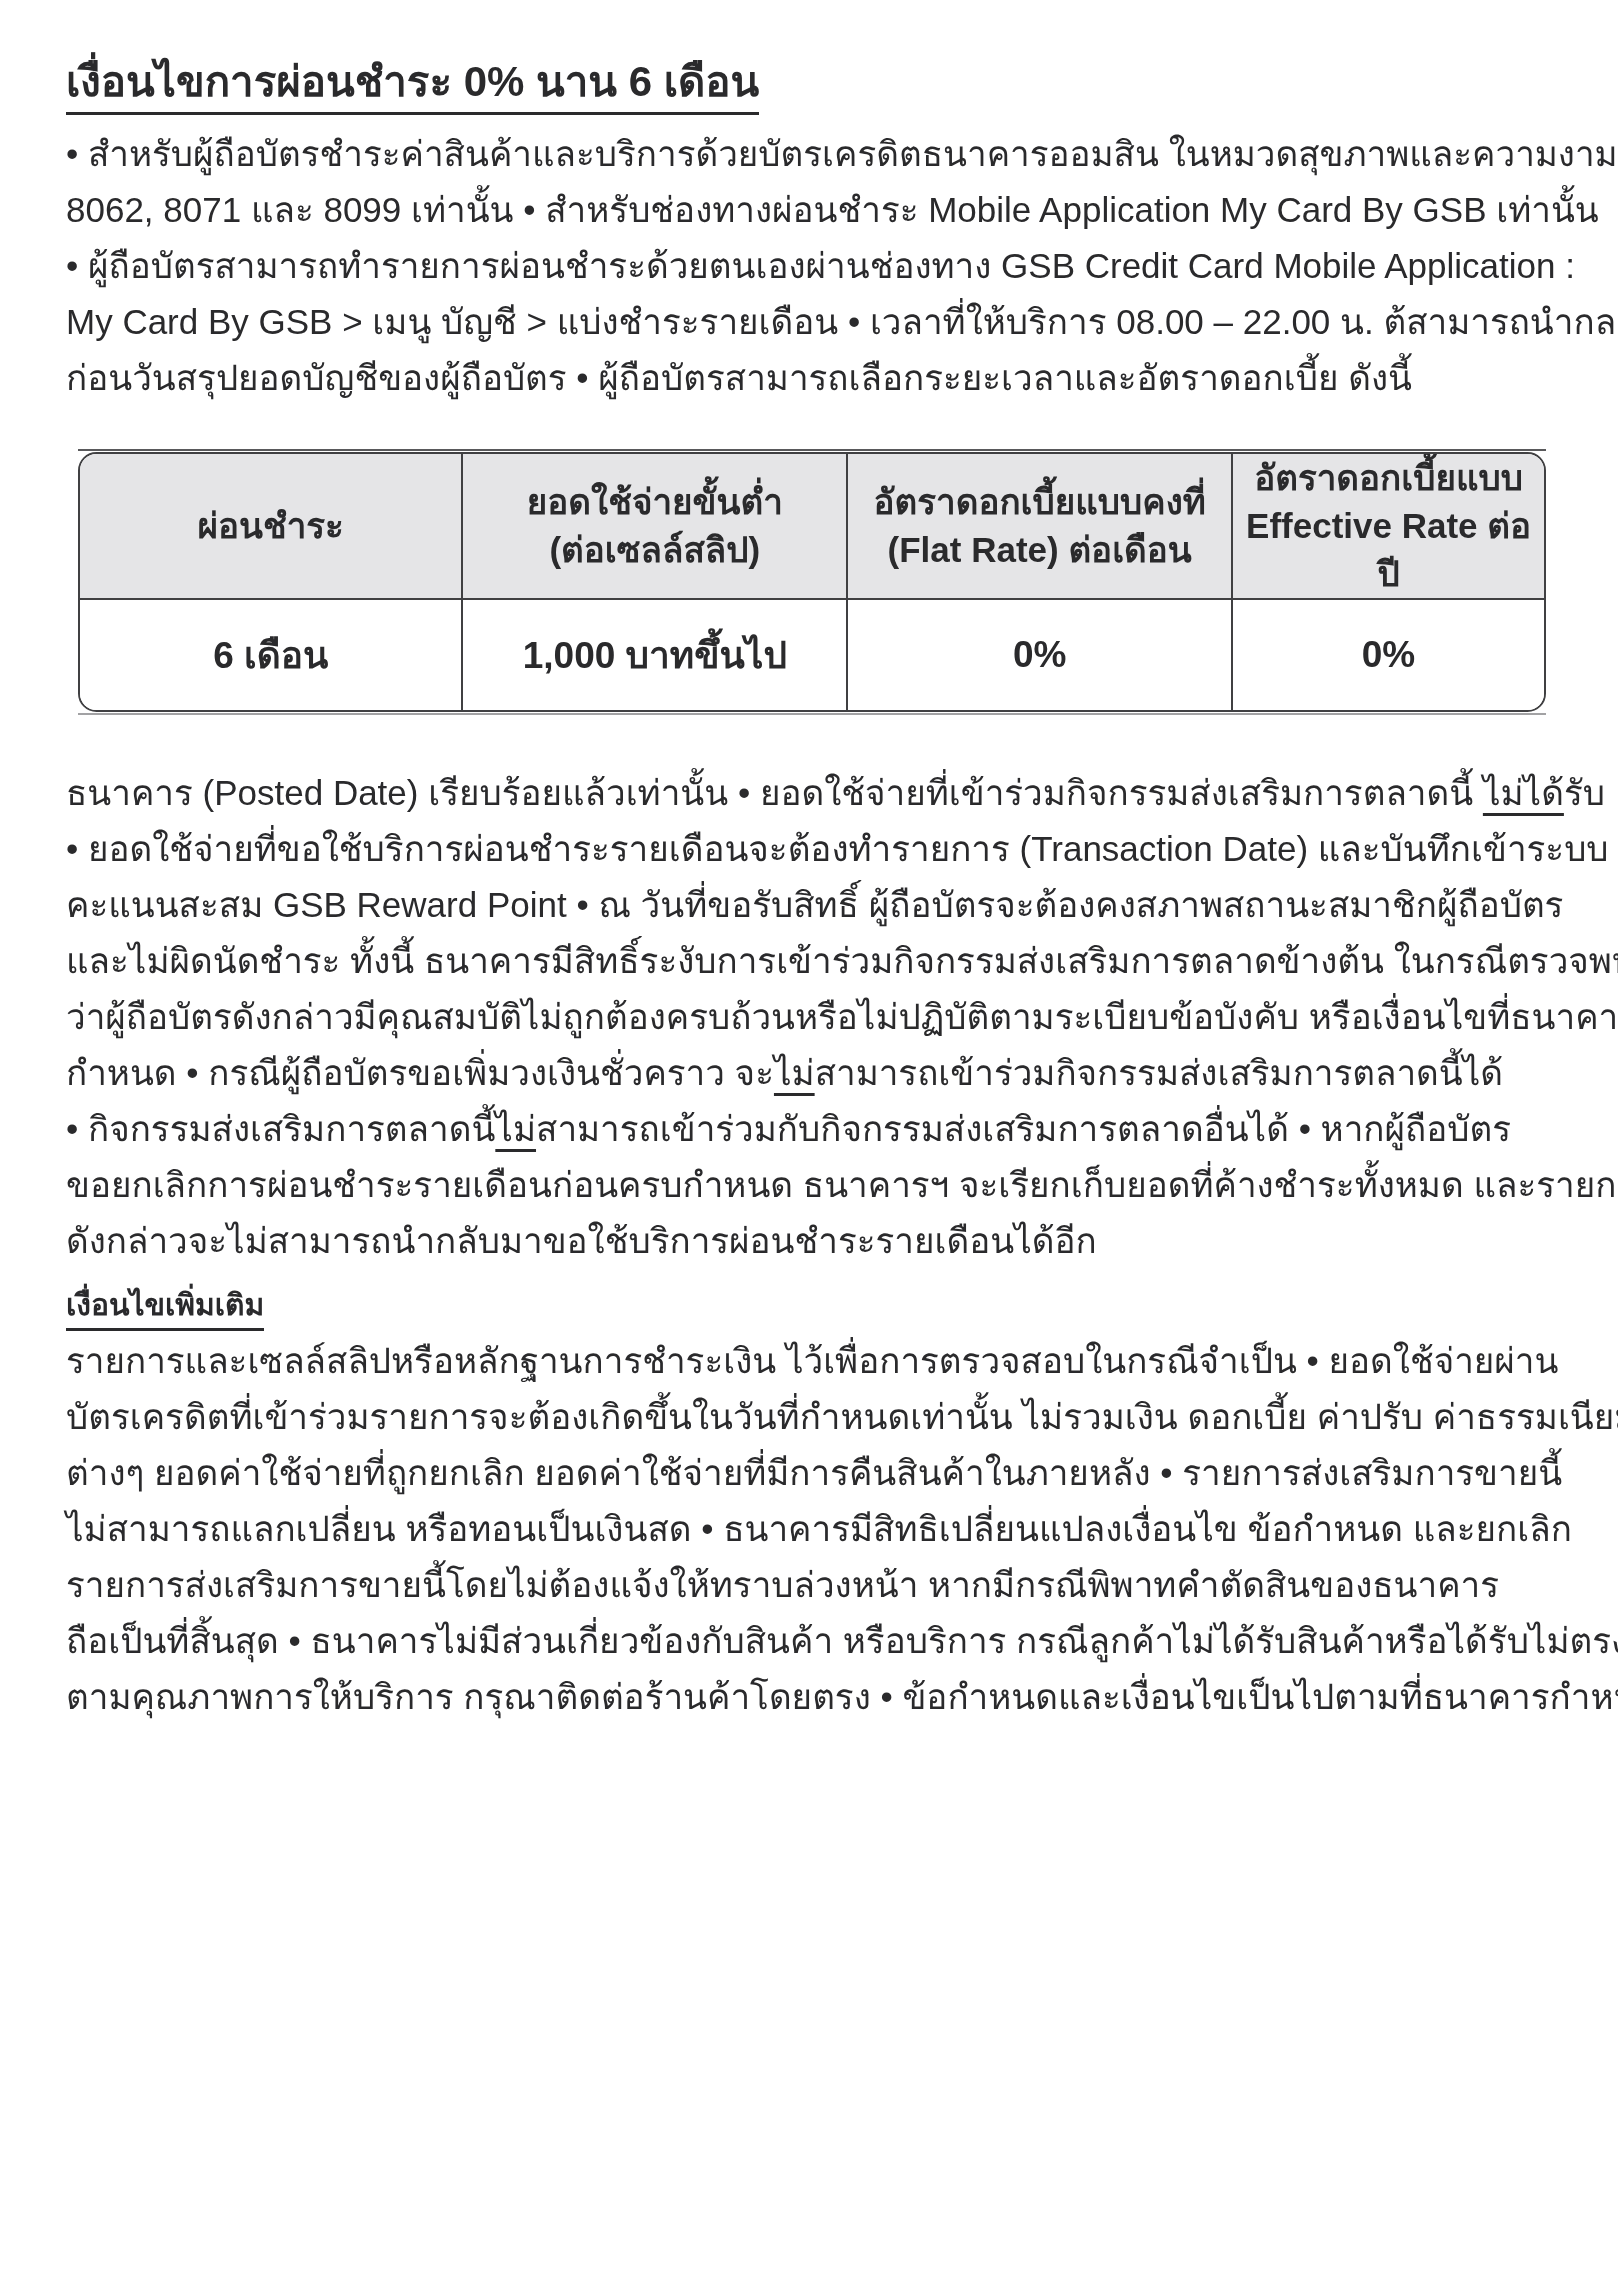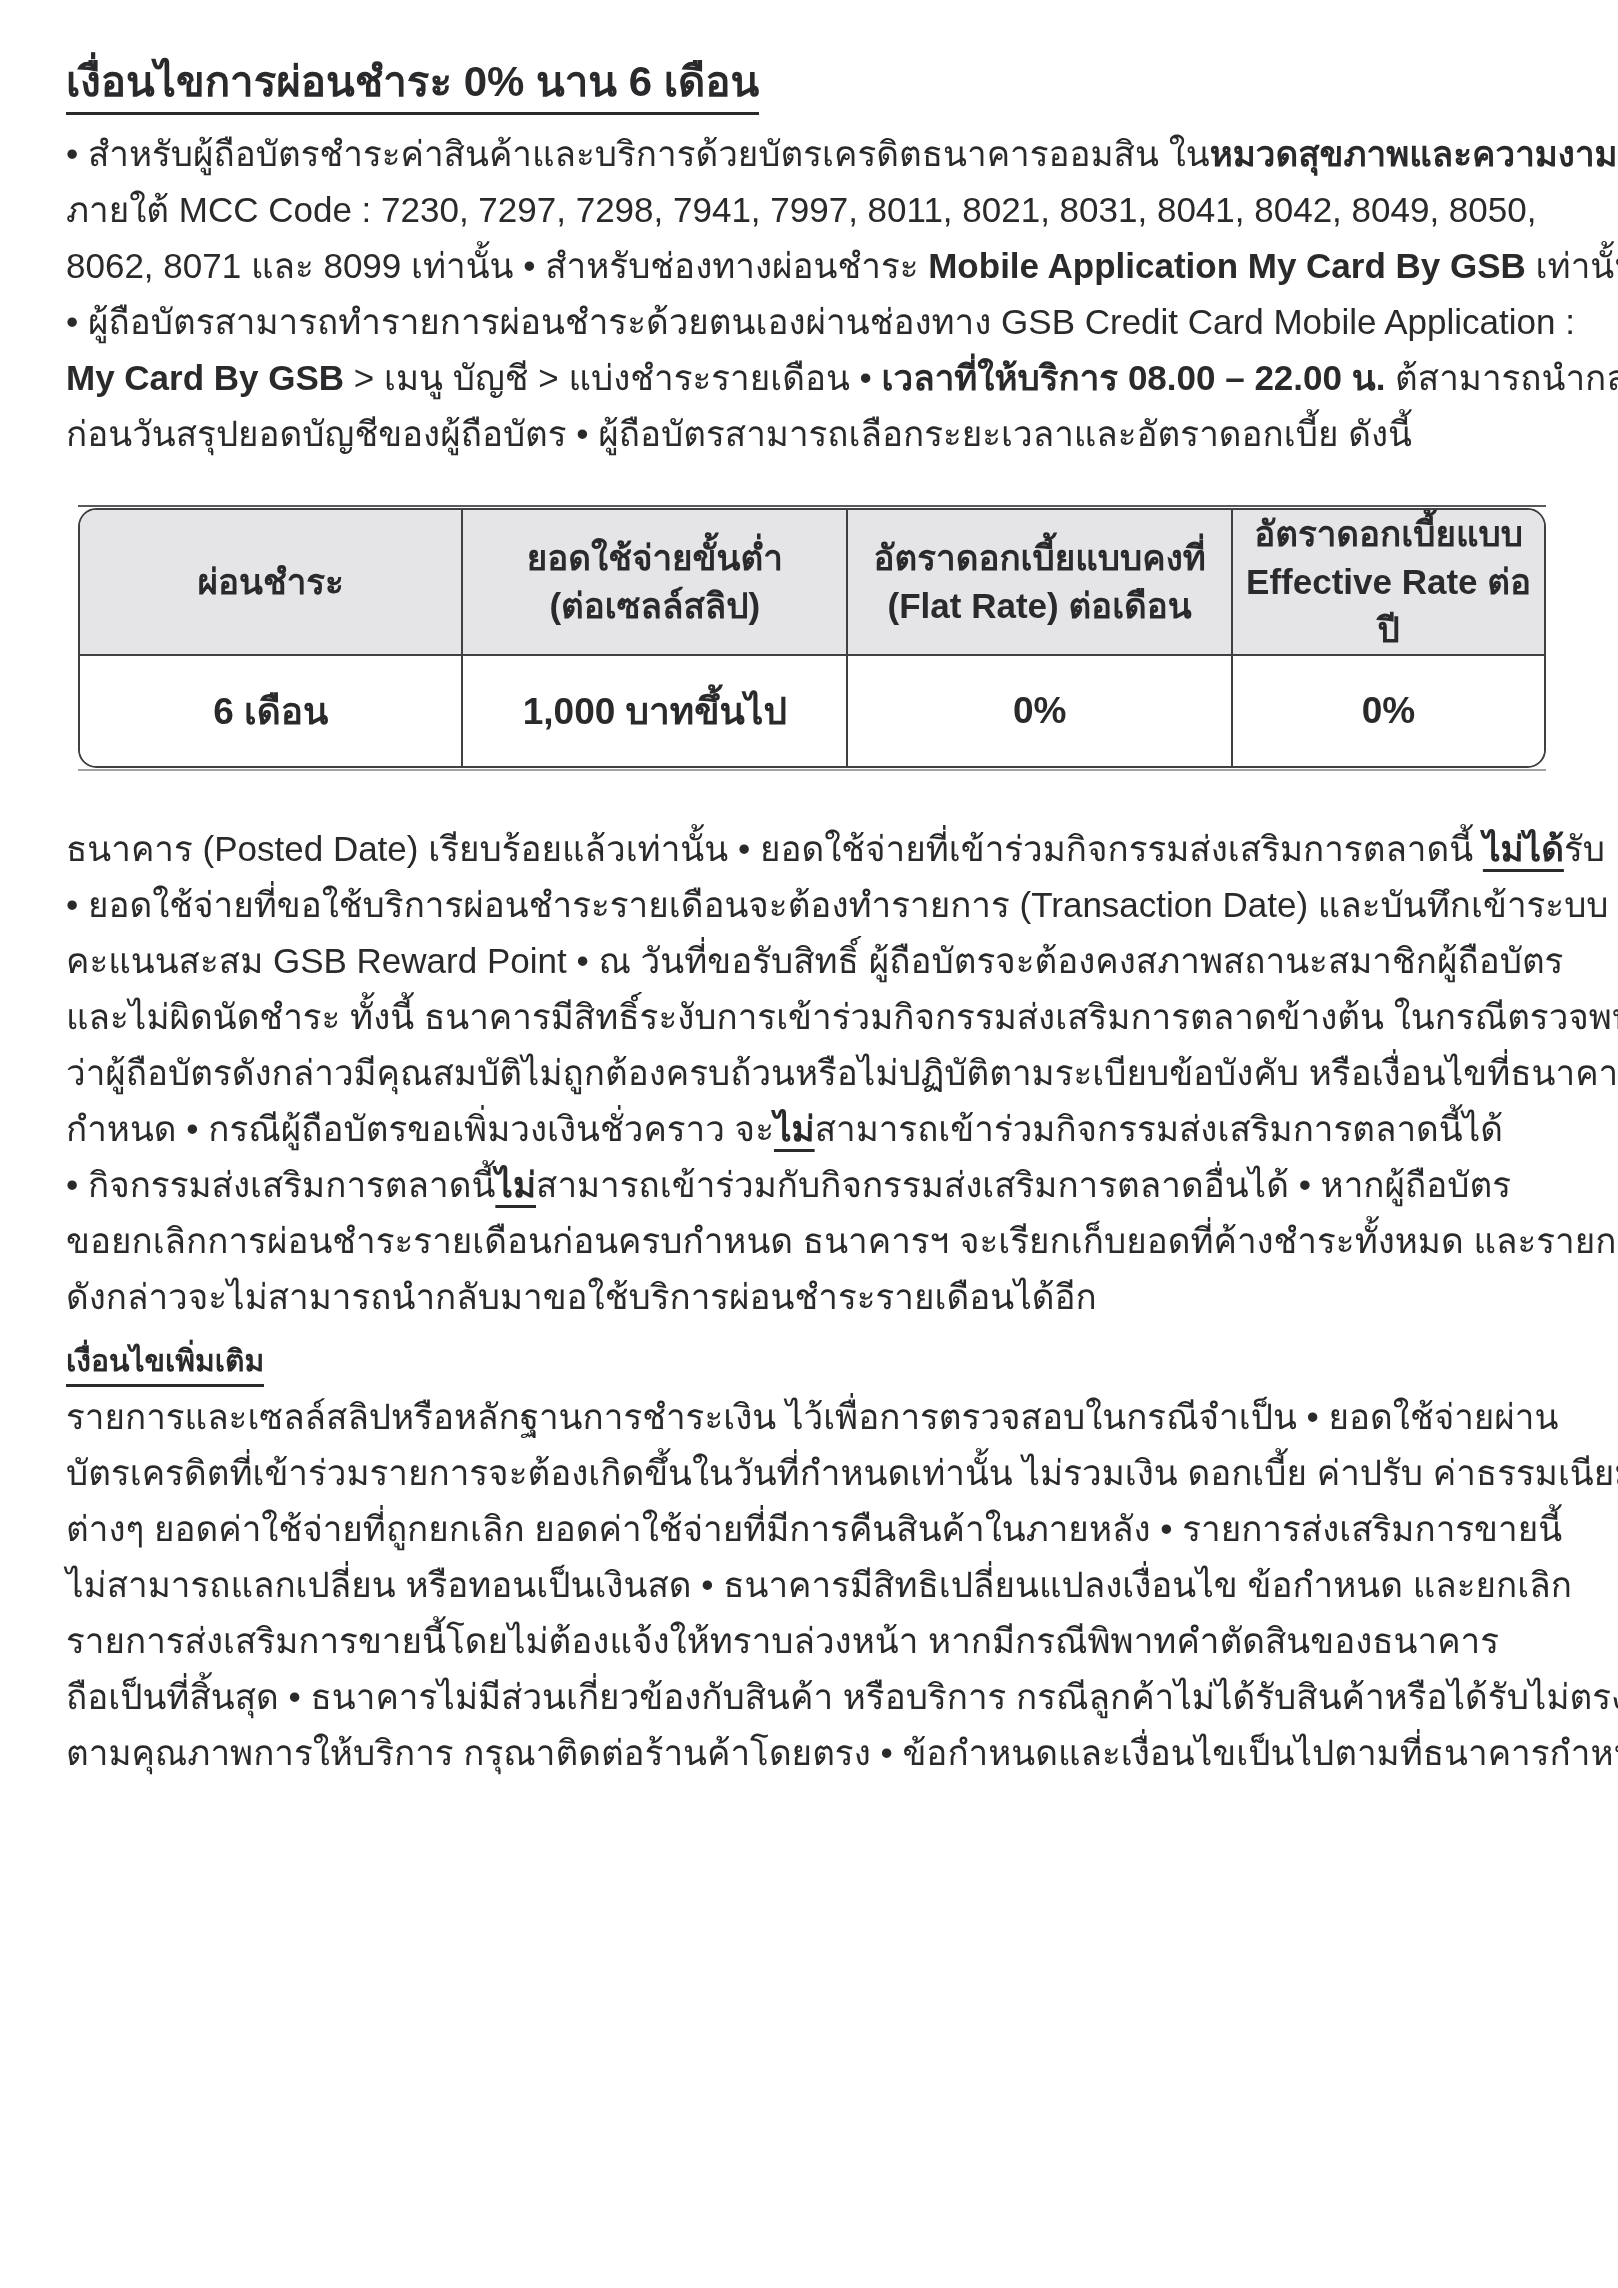--- a/index.html
+++ b/index.html
@@ -24,21 +24,21 @@
     border-bottom: 3.7px solid #2a2a2c;
     padding-bottom: 4.6px;
     white-space: nowrap;
   }
   .para { margin: 0; font-size: 35px; }
   .para .line {
     height: 56px;
     line-height: 56px;
     white-space: nowrap;
   }
-  .b { font-weight: bold; }
+  .b { font-weight: normal; }
   .u {
     text-decoration: underline;
     text-decoration-thickness: 2.8px;
     text-underline-offset: 8.3px;
   }
   .table-shadow {
     margin: 43px 12px 0 12px;
     border-top: 2.8px solid #59595b;
     border-bottom: 2.8px solid #a2a2a4;
     padding: 0.9px 0;
@@ -92,21 +92,20 @@
 </style>
 </head>
 <body>
 
 <div class="page">
 
   <h1 class="doc-title">เงื่อนไขการผ่อนชำระ 0% นาน 6 เดือน</h1>
 
   <div class="para">
       <div class="line"><span>• สำหรับผู้ถือบัตรชำระค่าสินค้าและบริการด้วยบัตรเครดิตธนาคารออมสิน ใน</span><span class="b">หมวดสุขภาพและความงาม</span></div>
-      <div class="line"><span>ภายใต้ MCC Code : 7230, 7297, 7298, 7941, 7997, 8011, 8021, 8031, 8041, 8042, 8049, 8050,</span></div>
       <div class="line"><span>8062, 8071 และ 8099 เท่านั้น • สำหรับช่องทางผ่อนชำระ </span><span class="b">Mobile Application My Card By GSB</span><span> เท่านั้น</span></div>
       <div class="line"><span>• ผู้ถือบัตรสามารถทำรายการผ่อนชำระด้วยตนเองผ่านช่องทาง GSB Credit Card Mobile Application :</span></div>
       <div class="line"><span class="b">My Card By GSB</span><span> &gt; เมนู บัญชี &gt; แบ่งชำระรายเดือน • </span><span class="b">เวลาที่ให้บริการ 08.00 – 22.00 น.</span><span> ต้สามารถนำกล</span></div>
       <div class="line"><span>ก่อนวันสรุปยอดบัญชีของผู้ถือบัตร • ผู้ถือบัตรสามารถเลือกระยะเวลาและอัตราดอกเบี้ย ดังนี้</span></div>
     </div>
 
   <div class="table-shadow">
     <div class="table-outer">
       <table class="rates">
         <thead>

